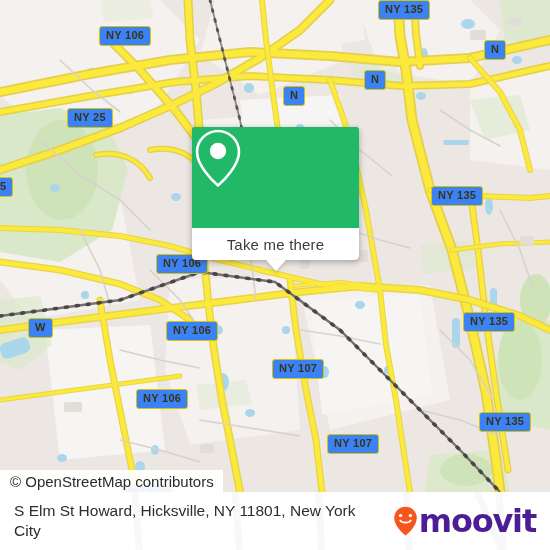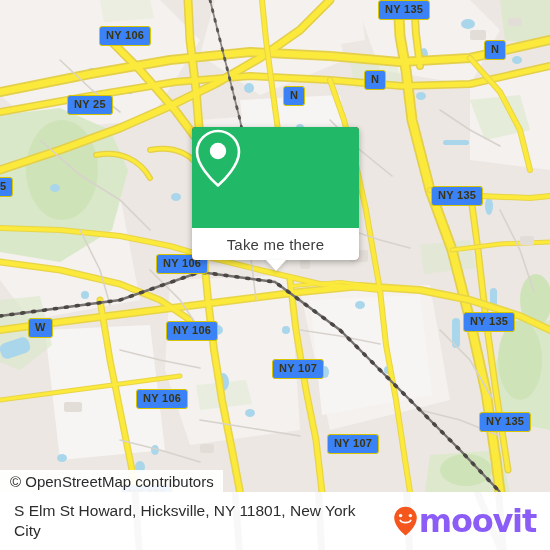--- a/index.html
+++ b/index.html
@@ -91,21 +91,21 @@
   }
   .addr{
     color:#2d2d2d;font-size:15.5px;line-height:20px;
     max-width:355px;
   }
   .logo{display:flex;align-items:center;gap:1px;}
   .logo-pin{
     position:relative;width:25px;height:30px;flex:0 0 auto;
   }
   .logo-word{
-    font-size:32px;font-weight:bold;color:#8b5cf6;letter-spacing:-1.2px;
+    font-size:32px;font-weight:bold;color:#4c1d95;letter-spacing:-1.2px;
     line-height:1;font-family:"DejaVu Sans","Liberation Sans",sans-serif;text-align:right;
   }
 </style>
 </head>
 <body>
 
 <div id="app">
 
   <div class="map">
 
@@ -285,21 +285,21 @@
         <rect x="64" y="402" width="18" height="10" rx="2"></rect>
         <rect x="200" y="444" width="14" height="9" rx="2"></rect>
       </g>
     </svg>
 
     <div class="shield" style="left:99px;top:26px;">NY 106</div>
     <div class="shield" style="left:378px;top:0px;">NY 135</div>
     <div class="shield sq" style="left:484px;top:40px;">N</div>
     <div class="shield sq" style="left:283px;top:86px;">N</div>
     <div class="shield sq" style="left:364px;top:70px;">N</div>
-    <div class="shield" style="left:67px;top:95px;">NY 25</div>
+    <div class="shield" style="left:67px;top:108px;">NY 25</div>
     <div class="shield sq" style="left:-7px;top:177px;">5</div>
     <div class="shield" style="left:431px;top:186px;">NY 135</div>
     <div class="shield" style="left:156px;top:254px;">NY 106</div>
     <div class="shield" style="left:463px;top:312px;">NY 135</div>
     <div class="shield sq" style="left:28px;top:318px;">W</div>
     <div class="shield" style="left:166px;top:321px;">NY 106</div>
     <div class="shield" style="left:272px;top:359px;">NY 107</div>
     <div class="shield" style="left:136px;top:389px;">NY 106</div>
     <div class="shield" style="left:479px;top:412px;">NY 135</div>
     <div class="shield" style="left:327px;top:434px;">NY 107</div>

